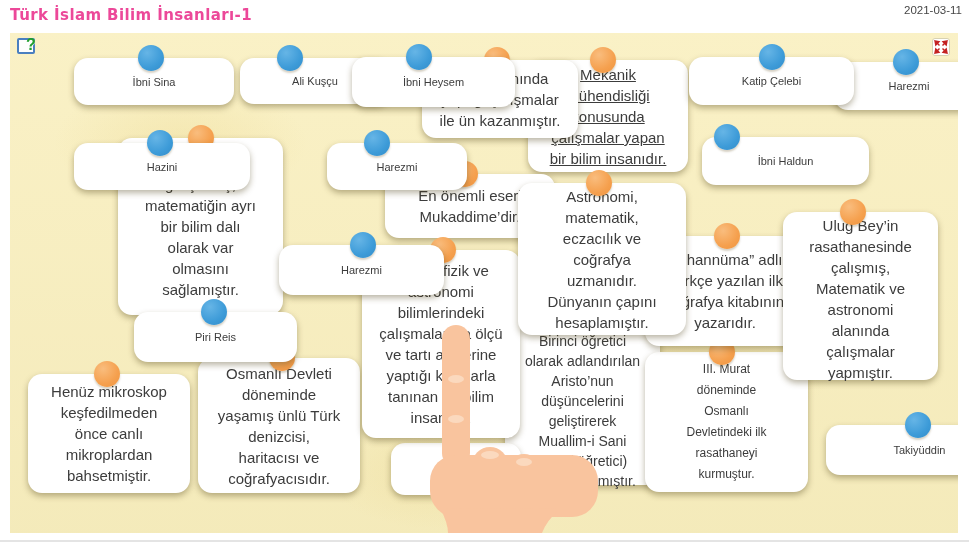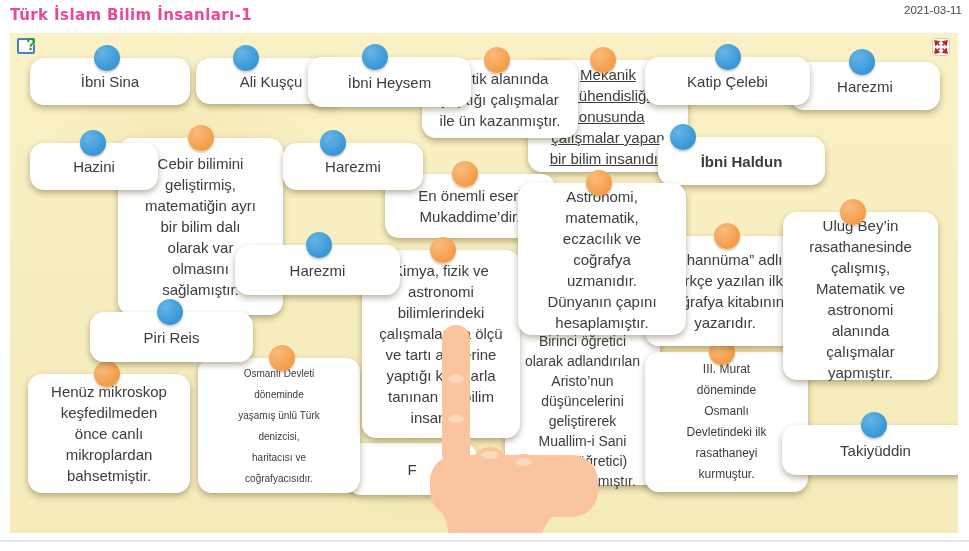--- a/index.html
+++ b/index.html
@@ -26,21 +26,21 @@
   .help-note{position:absolute;left:0;top:1px;width:14px;height:12px;background:#fdfdfd;
       border:2px solid #4a7fc0;border-radius:2px;}
   .help-q{position:absolute;left:9px;top:-1px;font-size:16px;font-weight:bold;color:#1f9e2c;
       text-shadow:0 1px 0 rgba(255,255,255,.7);}
   .fullscreen-icon{position:absolute;right:8px;top:5px;width:16px;height:16px;background:#ffffff;
       border:1px solid #d8d2b2;border-radius:3px;cursor:pointer;}
 
   
   .card{position:absolute;background:#ffffff;border-radius:14px;
       box-shadow:0 3px 6px rgba(70,58,15,.38);color:#3c3c3c;box-sizing:border-box;}
-  .card--name{display:flex;align-items:center;justify-content:center;font-size:15px;}
+  .card--name{display:flex;align-items:center;justify-content:center;font-size:11px;margin-left:44px;}
   .card--desc .card-text{white-space:pre-line;text-align:center;line-height:21px;font-size:15px;}
   .pin{position:absolute;top:-13px;width:26px;height:26px;border-radius:50%;
       box-shadow:0 2px 2px rgba(90,70,20,.25);}
   .pin--name{background:radial-gradient(circle at 35% 30%, #66b5e6 0%, #3d9bd8 60%, #348cc7 100%);}
   .pin--desc{background:radial-gradient(circle at 35% 30%, #f9bd7e 0%, #f5a04e 60%, #ee9440 100%);}
 
   
   .hand{position:absolute;left:380px;top:292px;width:215px;height:208px;z-index:50;pointer-events:none;}
 
   
@@ -106,25 +106,25 @@
 bir bilim insanıdır.</div>
       </div>
       <div class="card card--name" style="left: 635px; top: 24px; width: 165px; height: 48px; z-index: 4;">
         <div class="pin pin--name" style="left: calc(50% - 13px);"></div>
         <div class="card-text">Katip Çelebi</div>
       </div>
       <div class="card card--name" style="left: 780px; top: 29px; width: 150px; height: 48px; z-index: 2;">
         <div class="pin pin--name" style="left: calc(48% - 13px);"></div>
         <div class="card-text">Harezmi</div>
       </div>
-      <div class="card card--name" style="left: 648px; top: 104px; width: 167px; height: 48px; z-index: 4; font-weight: bold;">
+      <div class="card card--name" style="left: 648px; top: 104px; width: 167px; height: 48px; z-index: 4;">
         <div class="pin pin--name" style="left: calc(15% - 13px);"></div>
         <div class="card-text">İbni Haldun</div>
       </div>
-      <div class="card card--name" style="left: 20px; top: 110px; width: 128px; height: 47px; z-index: 3;">
+      <div class="card card--name" style="left: 20px; top: 110px; width: 176px; height: 47px; z-index: 3;">
         <div class="pin pin--name" style="left: calc(49% - 13px);"></div>
         <div class="card-text">Hazini</div>
       </div>
       <div class="card card--desc" style="left: 108px; top: 105px; width: 165px; height: 177px; z-index: 2;">
         <div class="pin pin--desc" style="left: calc(50% - 13px);"></div>
         <div class="card-text" style="font-size: 15px; line-height: 21px; padding-top: 15px;">Cebir bilimini
 geliştirmiş,
 matematiğin ayrı
 bir bilim dalı
 olarak var
@@ -190,21 +190,21 @@
       <div class="card card--desc" style="left: 18px; top: 341px; width: 162px; height: 119px; z-index: 1;">
         <div class="pin pin--desc" style="left: calc(49% - 13px);"></div>
         <div class="card-text" style="font-size: 15px; line-height: 21px; padding-top: 7px;">Henüz mikroskop
 keşfedilmeden
 önce canlı
 mikroplardan
 bahsetmiştir.</div>
       </div>
       <div class="card card--desc" style="left: 188px; top: 325px; width: 162px; height: 135px; z-index: 2;">
         <div class="pin pin--desc" style="left: calc(52% - 13px);"></div>
-        <div class="card-text" style="font-size: 10px; line-height: 21px; padding-top: 5px;">Osmanlı Devleti
+        <div class="card-text" style="font-size: 15px; line-height: 21px; padding-top: 5px;">Osmanlı Devleti
 döneminde
 yaşamış ünlü Türk
 denizcisi,
 haritacısı ve
 coğrafyacısıdır.</div>
       </div>
       <div class="card card--desc" style="left: 495px; top: 295px; width: 155px; height: 157px; z-index: 1;">
         <div class="card-text" style="font-size: 14px; line-height: 20px; padding-top: 3px;">Birinci öğretici
 olarak adlandırılan
 Aristo’nun

